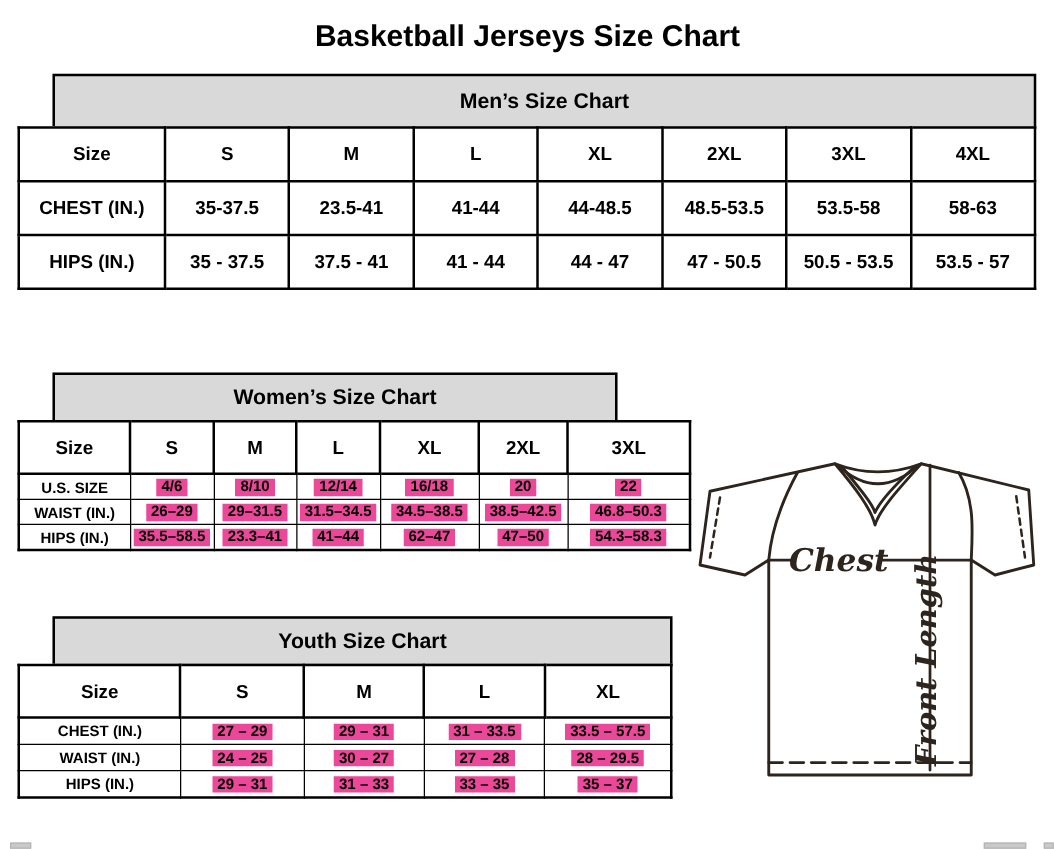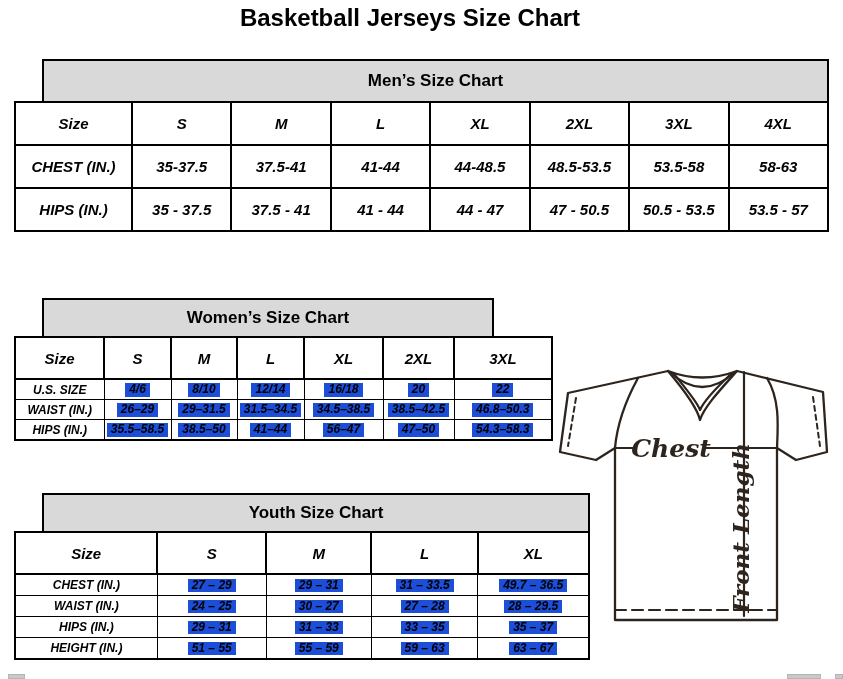--- a/index.html
+++ b/index.html
@@ -1,49 +1,49 @@
 <!DOCTYPE html>
 <html><head>
 <meta charset="utf-8">
 <style>
   html,body{margin:0;padding:0}
   body{
     width:843px;height:679px;position:relative;overflow:hidden;
     background:#ffffff;font-family:"Liberation Sans",sans-serif;color:#000;
   }
   .page-title{
-    position:absolute;top:4px;left:0;width:820px;margin:0;
+    position:absolute;top:4px;left:0;width:820px;margin:12px;
     text-align:center;font-size:24px;font-weight:bold;letter-spacing:0;
   }
   .chart{position:absolute;box-sizing:border-box}
   .chart .band{
     box-sizing:border-box;border:2px solid #000;background:#d9d9d9;
     display:flex;align-items:center;justify-content:center;
     font-weight:bold;font-size:17px;margin-left:28px;
   }
   .chart table{
     border-collapse:collapse;table-layout:fixed;width:100%;
-    margin-top:-2px;background:#fff;border:2px solid #000;font-style:italic;
+    margin-top:-2px;background:#fff;border:2px solid #000;
   }
   .chart th,.chart td{
     border:2px solid #000;text-align:center;vertical-align:middle;
     font-weight:bold;padding:0;overflow:hidden;white-space:nowrap;
   }
   
   .men .band{height:44px}
   .men th,.men td{font-size:15px;height:41px}
   
   .women .band,.youth .band{height:40px}
   .women thead th,.youth thead th{font-size:15px;height:40px}
   .women tbody th,.women tbody td,.youth tbody th,.youth tbody td{
     font-size:12px;border-width:1.5px;
   }
   .women tbody th,.women tbody td{height:19px}
   .youth tbody th,.youth tbody td{height:20px}
-  .hl{background:#1d4ed8;padding:0 4px;display:inline-block;line-height:1.1}
+  .hl{background:#ec4899;padding:0 4px;display:inline-block;line-height:1.1}
   
   .jersey{position:absolute;left:558px;top:360px;width:272px;height:266px}
   .jersey text{
     font-family:"DejaVu Serif","Liberation Serif",serif;
     font-style:italic;font-weight:bold;fill:#2d241e;
   }
   
   .scroll-frag{position:absolute;height:5px;bottom:0;background:#c9c9c9;border:1px solid #b5b5b5;box-sizing:border-box}
 </style>
 </head>
@@ -73,21 +73,21 @@
           <th>XL</th>
           <th>2XL</th>
           <th>3XL</th>
           <th>4XL</th>
         </tr>
       </thead>
     <tbody>
         <tr>
           <th>CHEST (IN.)</th>
           <td>35-37.5</td>
-          <td>37.5-41</td>
+          <td>23.5-41</td>
           <td>41-44</td>
           <td>44-48.5</td>
           <td>48.5-53.5</td>
           <td>53.5-58</td>
           <td>58-63</td>
         </tr>
         <tr>
           <th>HIPS (IN.)</th>
           <td>35 - 37.5</td>
           <td>37.5 - 41</td>
@@ -139,31 +139,31 @@
           <td><span class="hl">26–29</span></td>
           <td><span class="hl">29–31.5</span></td>
           <td><span class="hl">31.5–34.5</span></td>
           <td><span class="hl">34.5–38.5</span></td>
           <td><span class="hl">38.5–42.5</span></td>
           <td><span class="hl">46.8–50.3</span></td>
         </tr>
         <tr>
           <th>HIPS (IN.)</th>
           <td><span class="hl">35.5–58.5</span></td>
-          <td><span class="hl">38.5–50</span></td>
+          <td><span class="hl">23.3–41</span></td>
           <td><span class="hl">41–44</span></td>
-          <td><span class="hl">56–47</span></td>
+          <td><span class="hl">62–47</span></td>
           <td><span class="hl">47–50</span></td>
           <td><span class="hl">54.3–58.3</span></td>
         </tr>
       </tbody>
   </table>
 </section>
 
-<section class="chart youth" style="left:14px;top:493px;width:576px">
+<section class="chart youth" style="left:14px;top:493px;width:524px">
   <div class="band">Youth Size Chart</div>
   <table>
     <colgroup>
       <col style="width:123px">
         <col style="width:94px">
         <col style="width:91px">
       <col style="width:92px">
         <col style="width:96px">
     </colgroup>
     <thead>
@@ -174,43 +174,36 @@
           <th>L</th>
           <th>XL</th>
         </tr>
       </thead>
     <tbody>
         <tr>
           <th>CHEST (IN.)</th>
           <td><span class="hl">27 – 29</span></td>
           <td><span class="hl">29 – 31</span></td>
           <td><span class="hl">31 – 33.5</span></td>
-          <td><span class="hl">49.7 – 36.5</span></td>
+          <td><span class="hl">33.5 – 57.5</span></td>
         </tr>
         <tr>
           <th>WAIST (IN.)</th>
           <td><span class="hl">24 – 25</span></td>
           <td><span class="hl">30 – 27</span></td>
           <td><span class="hl">27 – 28</span></td>
           <td><span class="hl">28 – 29.5</span></td>
         </tr>
         <tr>
           <th>HIPS (IN.)</th>
           <td><span class="hl">29 – 31</span></td>
           <td><span class="hl">31 – 33</span></td>
           <td><span class="hl">33 – 35</span></td>
           <td><span class="hl">35 – 37</span></td>
         </tr>
-        <tr>
-          <th>HEIGHT (IN.)</th>
-          <td><span class="hl">51 – 55</span></td>
-          <td><span class="hl">55 – 59</span></td>
-          <td><span class="hl">59 – 63</span></td>
-          <td><span class="hl">63 – 67</span></td>
-        </tr>
       </tbody>
   </table>
 </section>
 
 <svg class="jersey" viewBox="0 0 272 266">
   <g stroke="#2d241e" fill="none" stroke-width="2.3" stroke-linejoin="round" stroke-linecap="round">
 
     <path fill="#ffffff" d="M110,11 L10,33 L2,92 L38,100 L57,88 L57,260 L219,260 L219,88 L238,100 L269,92 L265,32 L179,11 Q144,24 110,11 Z"></path>
 
     <path d="M112,12 Q144,42 177,12"></path>

